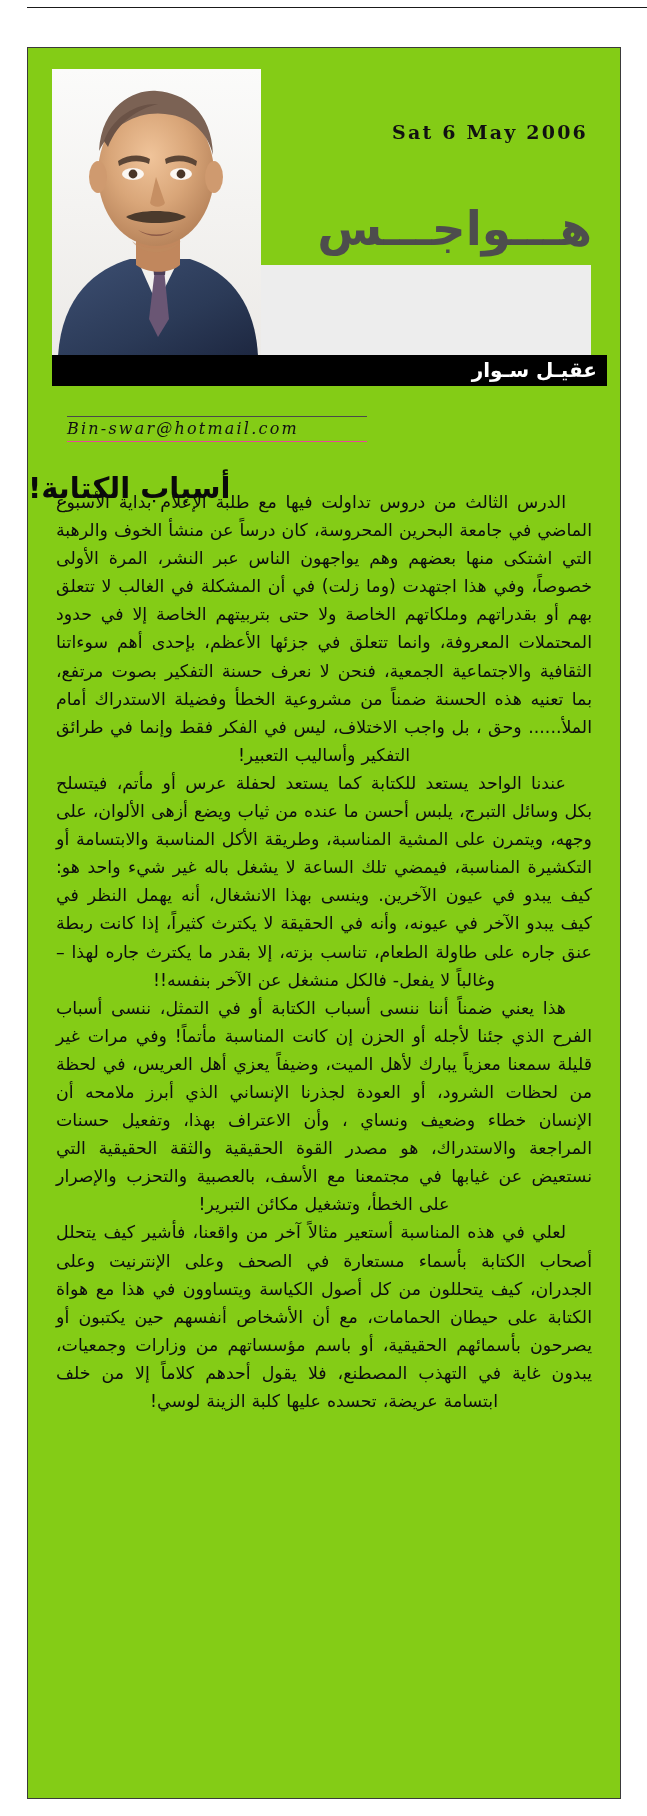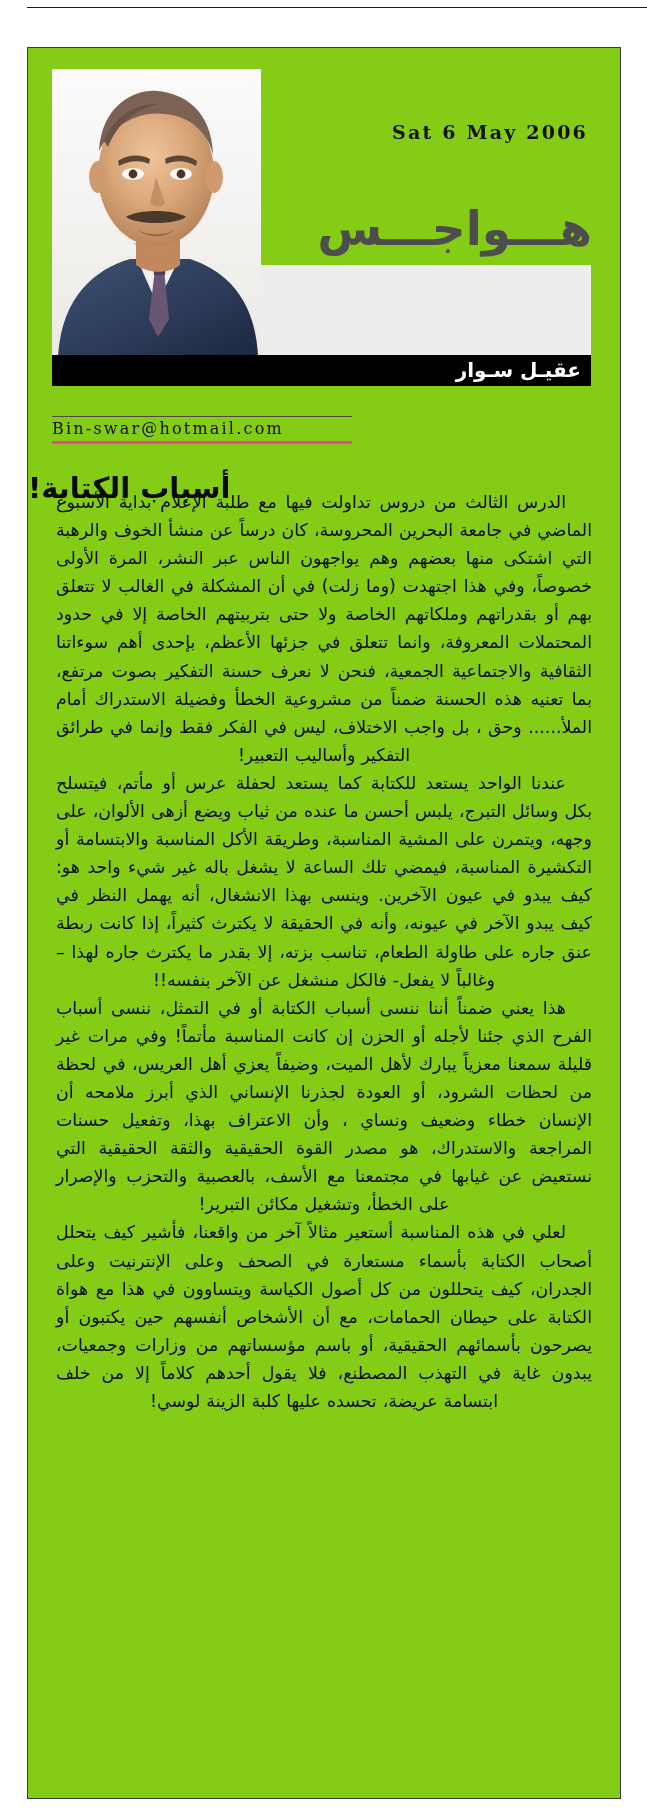--- a/index.html
+++ b/index.html
@@ -87,42 +87,44 @@
     height: 90px;
     background: #ededed;
   }
   .byline-bar {
     position: absolute;
     left: 24px;
     top: 286px;
     width: 539px;
     height: 31px;
     background: #000000;
+    padding-left: 16px;
   }
   .byline-name {
     position: absolute;
     right: 10px;
     top: 2px;
     color: #ffffff;
     font-size: 20px;
     font-weight: 700;
     letter-spacing: 0.5px;
     white-space: nowrap;
     line-height: 27px;
   }
 
   
   .email-wrap {
     position: absolute;
-    left: 24px;
+    left: 39px;
     top: 368px;
     width: 300px;
     border-top: 1px solid #4a4a4a;
-    border-bottom: 3px solid #ec4899;
+    border-bottom: 1px solid #ec4899;
     padding: 2px 0 3px 0;
+    font-style: italic;
   }
   .email-text {
     font-family: "DejaVu Serif", "Liberation Serif", serif;
     font-size: 16px;
     letter-spacing: 2.2px;
     color: #111;
     direction: ltr;
     text-align: left;
     white-space: nowrap;
   }

